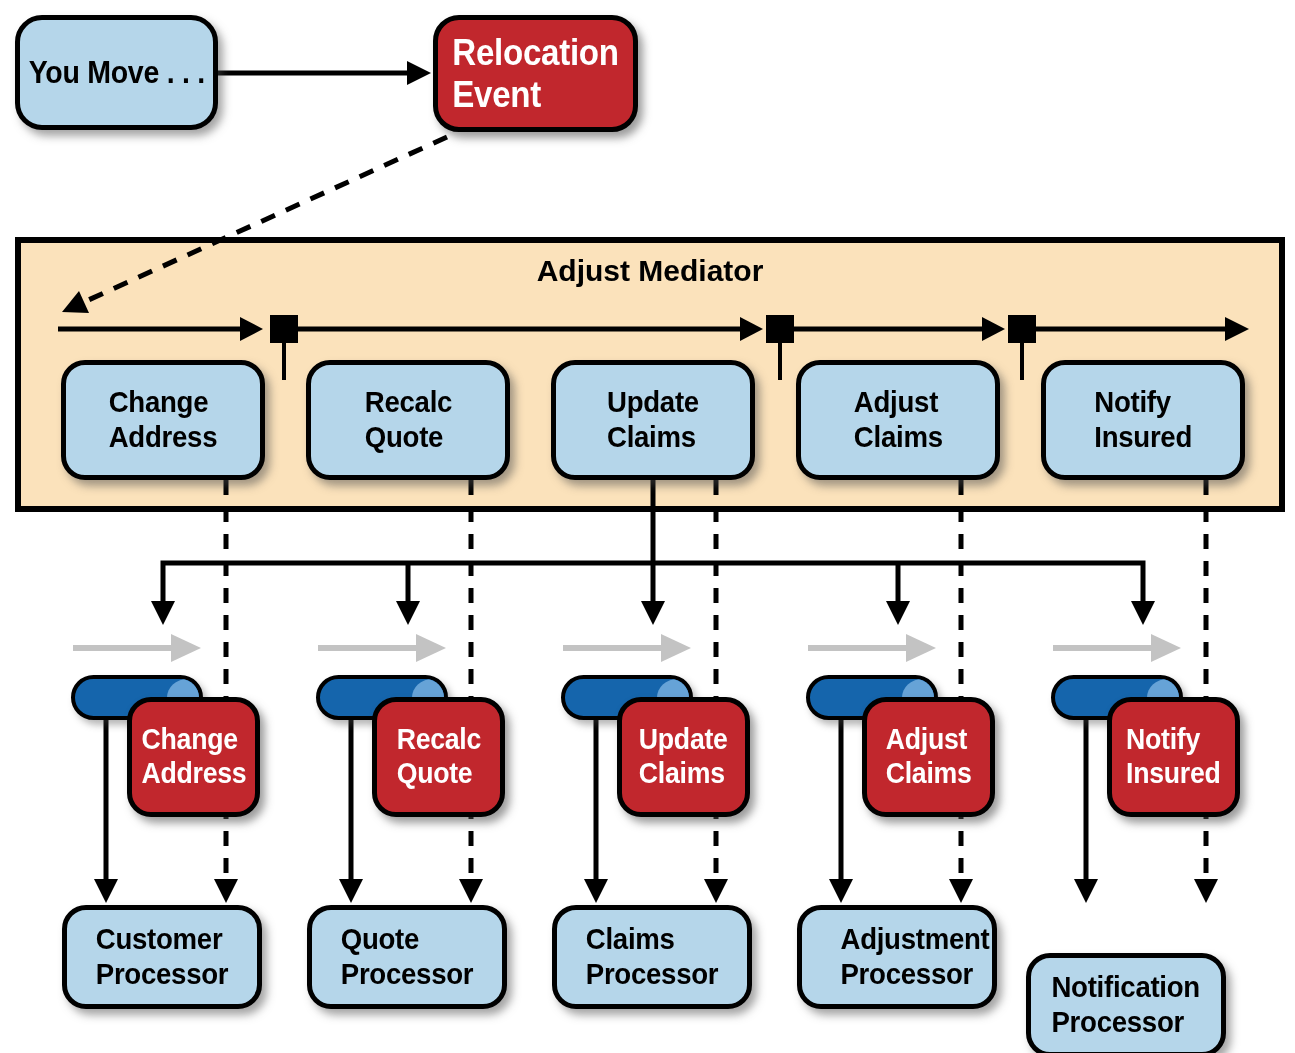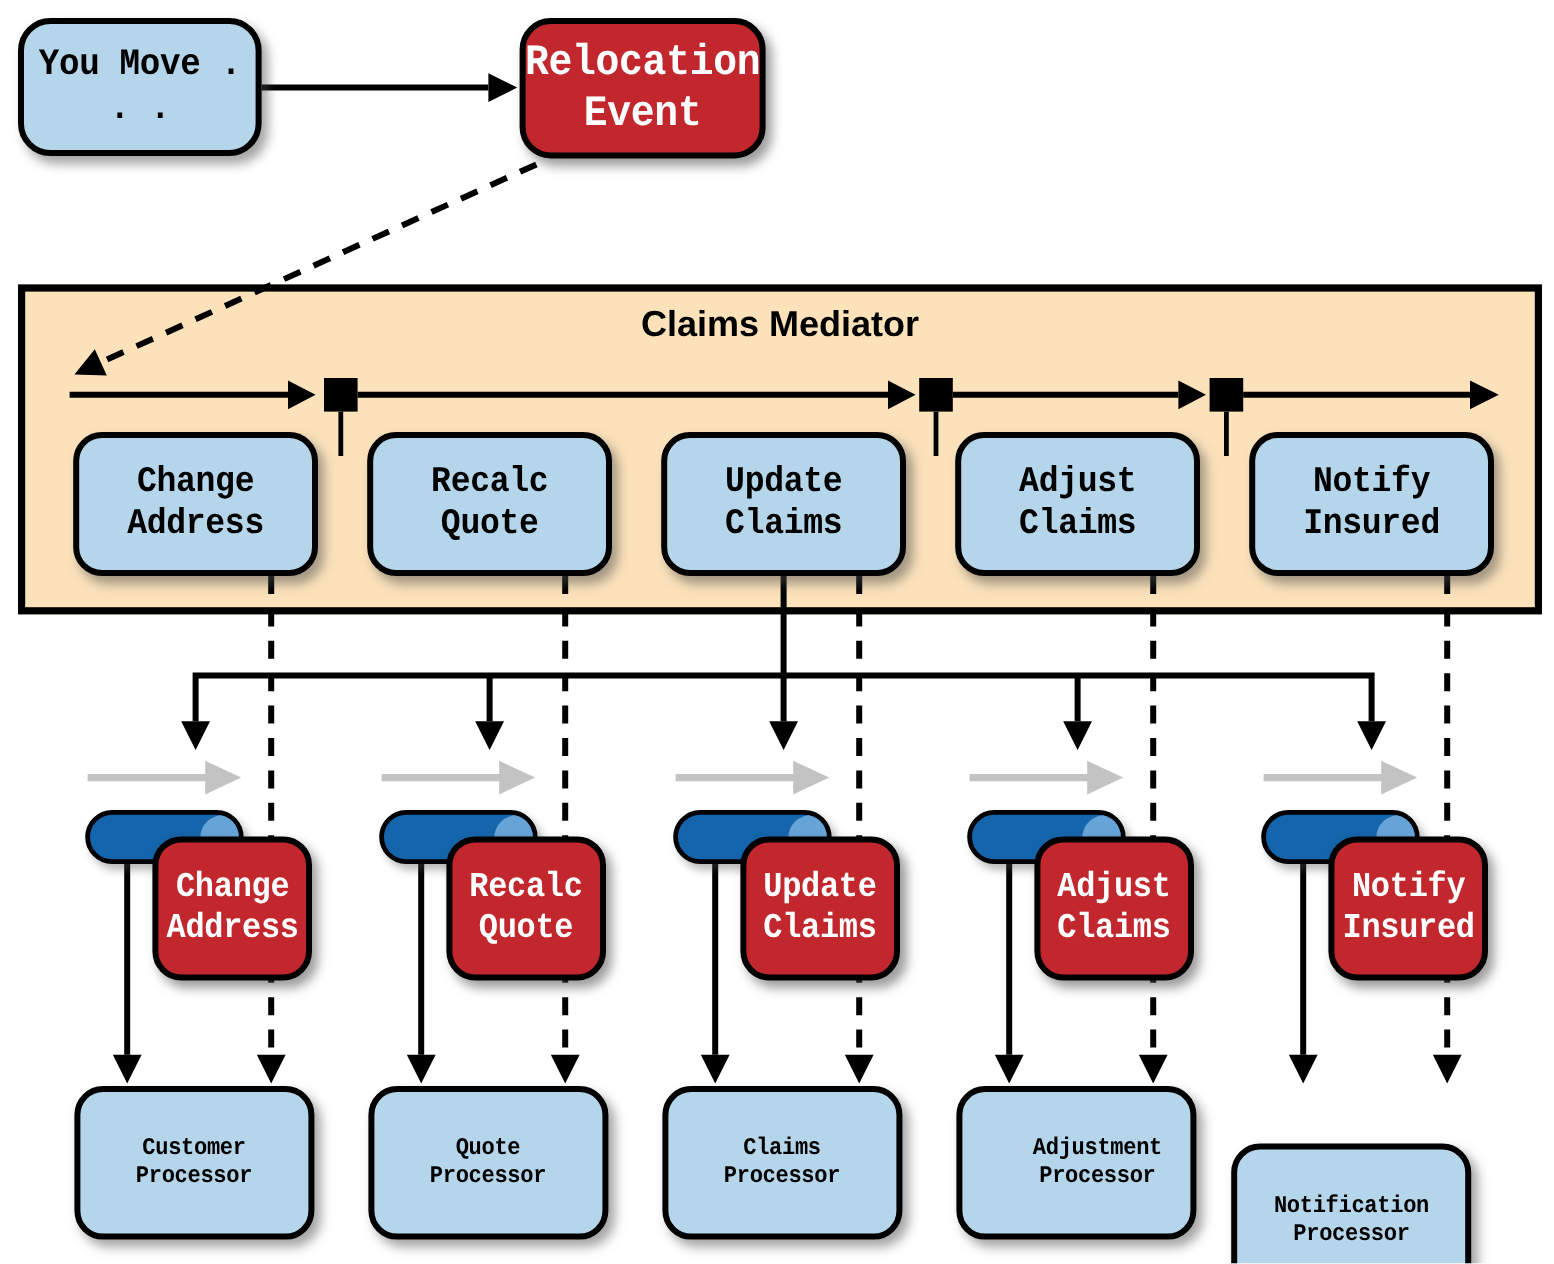--- a/index.html
+++ b/index.html
@@ -4,21 +4,21 @@
 <style>
   html,body{margin:0;padding:0;background:#ffffff;}
   .canvas{
     position:relative;width:1295px;height:1053px;background:#ffffff;
     font-family:"Liberation Sans",sans-serif;font-weight:600;color:#000;
     overflow:hidden;
   }
   .overlay{position:absolute;left:0;top:0;pointer-events:none;}
   .box{
     position:absolute;box-sizing:border-box;border:5px solid #000;
-    display:flex;align-items:center;justify-content:center;text-align:center;font-family:Liberation Mono, monospace;
+    display:flex;align-items:center;justify-content:center;text-align:left;
   }
   .blue{
     background:#B5D6EA;border-radius:24px;
     box-shadow:5px 6px 9px rgba(75,75,75,.5);
   }
   .redbox{
     background:#C1272D;color:#fff;border-radius:24px;
     box-shadow:5px 6px 9px rgba(75,75,75,.55);
   }
   .mediator{
@@ -33,36 +33,36 @@
   .cyl{
     position:absolute;box-sizing:border-box;width:132px;height:45px;top:675px;
     background:#1565AC;border:4px solid #000;border-radius:23px;overflow:hidden;
     box-shadow:4px 5px 7px rgba(75,75,75,.4);
   }
   .cyl .cap{
     position:absolute;top:0;bottom:0;right:-8px;width:40px;
     background:#66A3D7;border-radius:50%;
   }
   .step{top:360px;width:204px;height:120px;font-size:30px;}
-  .proc{top:905px;width:200px;height:128px;font-size:20px;}
+  .proc{top:905px;width:200px;height:104px;font-size:30px;}
   .evt{top:697px;width:133px;height:120px;font-size:29px;}
   .k{stroke:#000;stroke-width:5;fill:none;}
   .thin{stroke:#000;stroke-width:4;fill:none;}
   .dash{stroke-dasharray:15 12;}
   .blackfill{fill:#000;stroke:none;}
   .gray{stroke:#C3C3C3;stroke-width:6;fill:none;}
   .grayfill{fill:#C3C3C3;stroke:none;}
 </style>
 </head>
 <body>
 
 <div class="canvas">
 
   <div class="mediator"></div>
-  <div class="mediator-title">Claims Mediator</div>
+  <div class="mediator-title">Adjust Mediator</div>
 
   <svg class="overlay" width="1295" height="1053" viewBox="0 0 1295 1053">
 
     <g>
       <line class="k" x1="218" y1="73" x2="407" y2="73"></line>
       <polygon class="blackfill" points="431,73 407,61 407,85"></polygon>
     </g>
 
     <g>
       <line class="k dash" x1="447" y1="137" x2="84" y2="302"></line>

